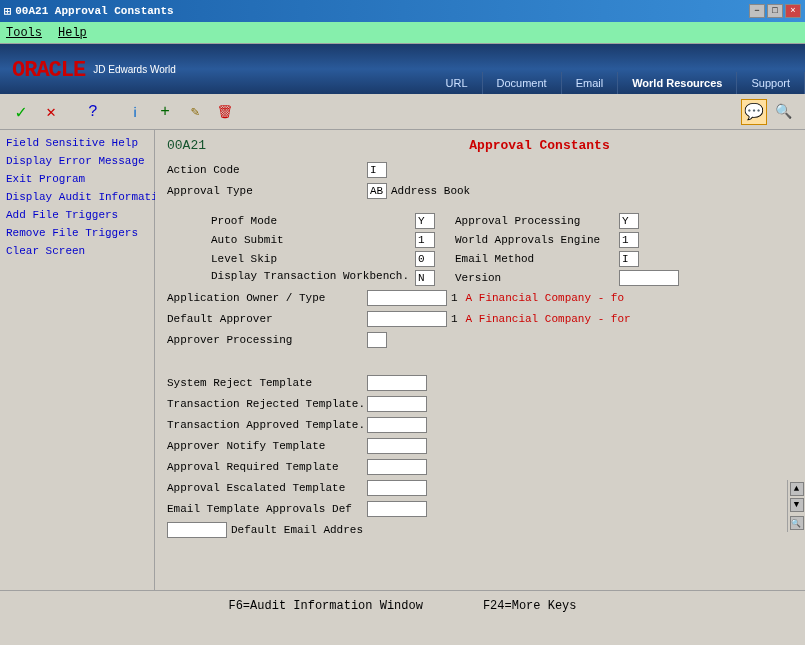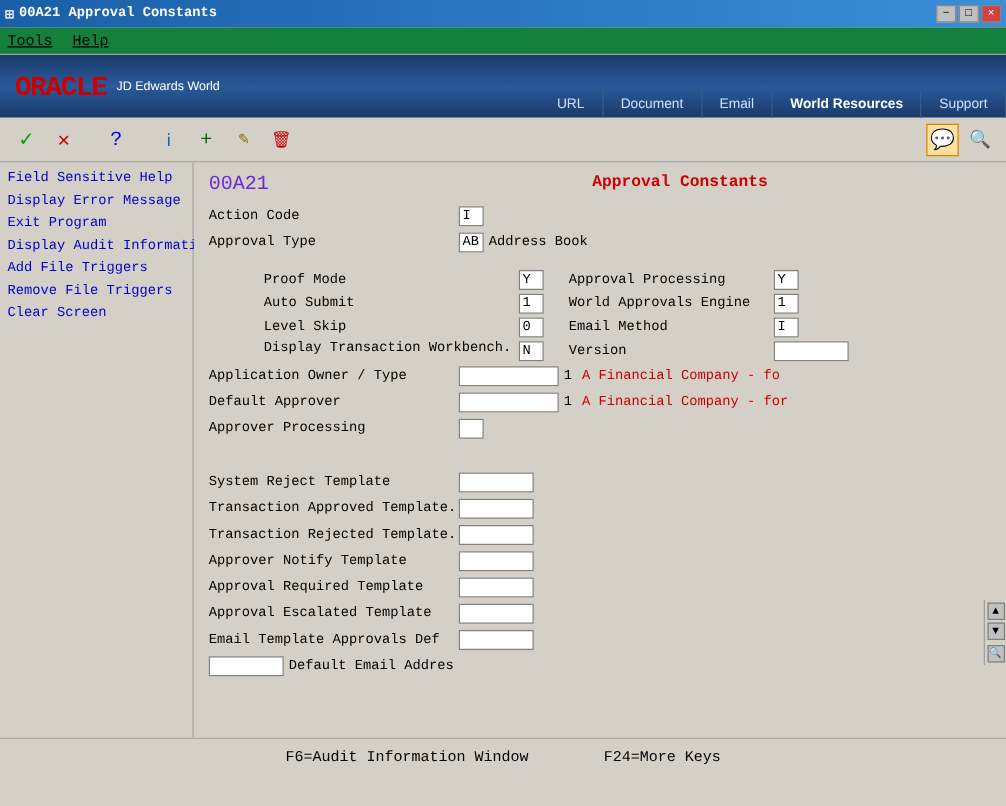--- a/index.html
+++ b/index.html
@@ -18,21 +18,21 @@
     #title-bar-left { display: flex; align-items: center; gap: 4px; font-size: 11px; font-weight: bold; }
     #title-bar-right { display: flex; gap: 2px; }
     .title-btn {
       width: 16px; height: 14px; background: #c0c0c0; border: 1px solid #888;
       display: flex; align-items: center; justify-content: center; font-size: 9px; cursor: pointer;
       color: #000;
     }
 
     
     #menu-bar {
-      background: #15803d;
+      background: #86efac;
       height: 22px;
       display: flex;
       align-items: center;
       padding: 0 6px;
       border-bottom: 1px solid #a0a0a0;
       gap: 16px;
     }
     .menu-item { font-size: 12px; cursor: pointer; text-decoration: underline; }
 
     
@@ -114,21 +114,21 @@
 
     
     #content {
       flex: 1;
       background: #d4d0c8;
       padding: 8px 12px;
       overflow-y: auto;
       position: relative;
     }
 
-    .form-id { font-size: 16px; color: #6d28d9; }
+    .form-id { font-size: 13px; color: #14532d; }
     .form-title { font-size: 13px; color: #cc0000; font-weight: bold; text-align: center; }
     .form-header { display: flex; justify-content: space-between; align-items: flex-start; margin-bottom: 8px; }
 
     .field-row {
       display: flex;
       align-items: center;
       margin-bottom: 3px;
       min-height: 18px;
     }
     .field-label {
@@ -373,26 +373,26 @@
     <div class="section-divider"></div>
 
     <div class="template-section">
 
       <div class="template-field-row">
         <span class="template-label">System Reject Template</span>
         <input class="field-input medium" type="text" value="" style="width: 60px;">
       </div>
 
       <div class="template-field-row">
+        <span class="template-label">Transaction Rejected Template.</span>
+        <input class="field-input medium" type="text" value="" style="width: 60px;">
+      </div>
+
+      <div class="template-field-row">
         <span class="template-label">Transaction Approved Template.</span>
-        <input class="field-input medium" type="text" value="" style="width: 60px;">
-      </div>
-
-      <div class="template-field-row">
-        <span class="template-label">Transaction Rejected Template.</span>
         <input class="field-input medium" type="text" value="" style="width: 60px;">
       </div>
 
       <div class="template-field-row">
         <span class="template-label">Approver Notify Template</span>
         <input class="field-input medium" type="text" value="" style="width: 60px;">
       </div>
 
       <div class="template-field-row">
         <span class="template-label">Approval Required Template</span>

